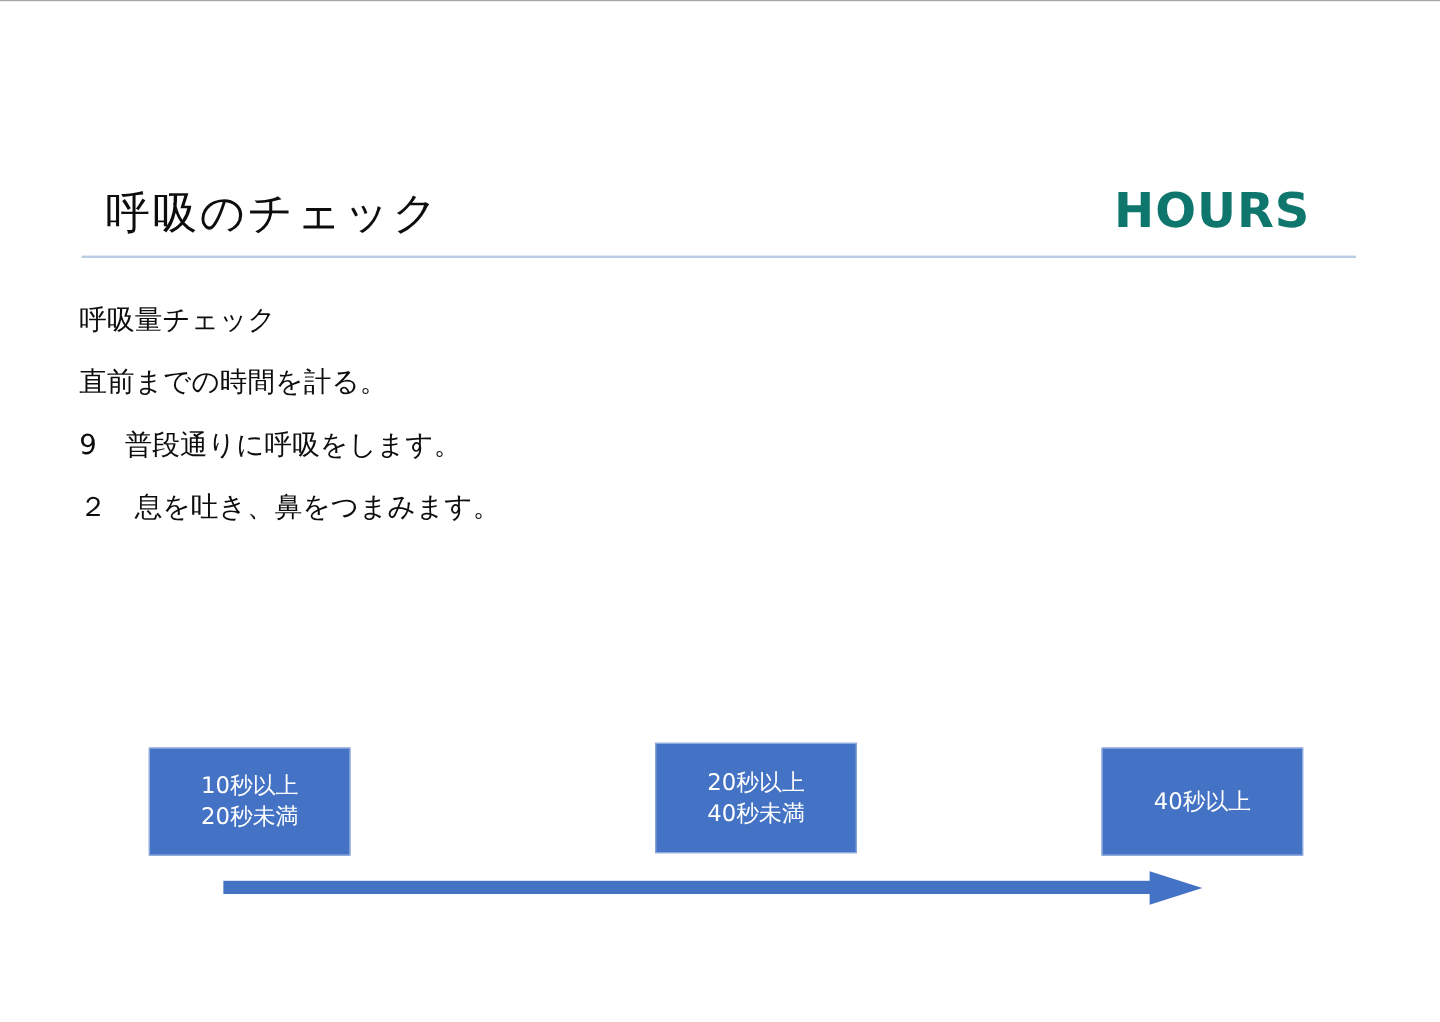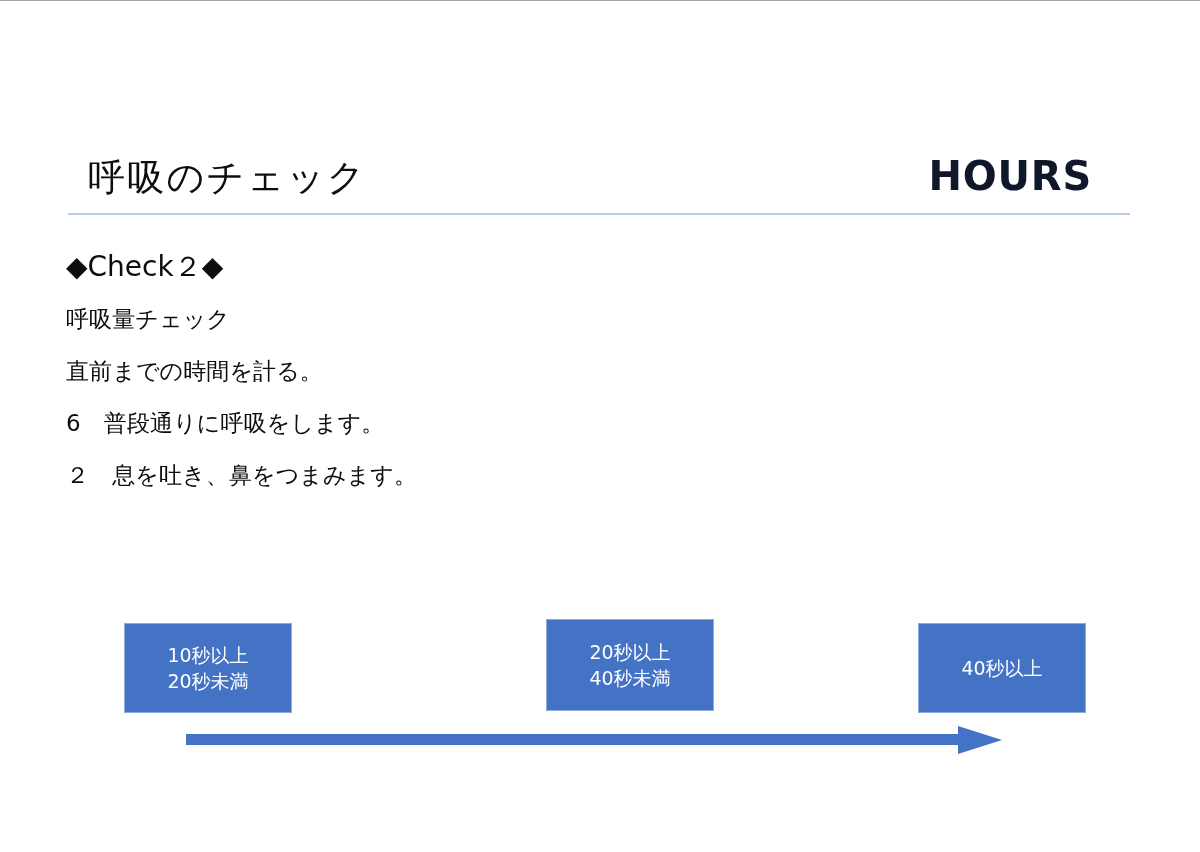--- a/index.html
+++ b/index.html
@@ -38,21 +38,21 @@
   }
 
   .brand-logo {
     position: absolute;
     right: 108px;
     top: 152px;
     font-family: "DejaVu Sans", "Liberation Sans", sans-serif;
     font-weight: bold;
     font-size: 40px;
     letter-spacing: 0.02em;
-    color: #0f172a;
+    color: #0f766e;
     white-space: nowrap;
   }
 
   .title-rule {
     position: absolute;
     left: 68px;
     top: 212px;
     width: 1062px;
     height: 2px;
     background: #b9cde4;
@@ -125,24 +125,23 @@
 
 <div class="slide">
 
   <div class="slide-title">呼吸のチェック</div>
 
   <div class="brand-logo">HOURS</div>
 
   <div class="title-rule"></div>
 
   <div class="body-block">
-    <div class="body-line check-head">◆Check２◆</div>
     <div class="body-line">呼吸量チェック</div>
     <div class="body-line">直前までの時間を計る。</div>
-    <div class="body-line">6　普段通りに呼吸をします。</div>
+    <div class="body-line">9　普段通りに呼吸をします。</div>
     <div class="body-line">２　息を吐き、鼻をつまみます。</div>
   </div>
 
   <div class="diagram">
 
     <div class="range-box" id="box-1">
       <span>10秒以上</span>
       <span>20秒未満</span>
     </div>
 

